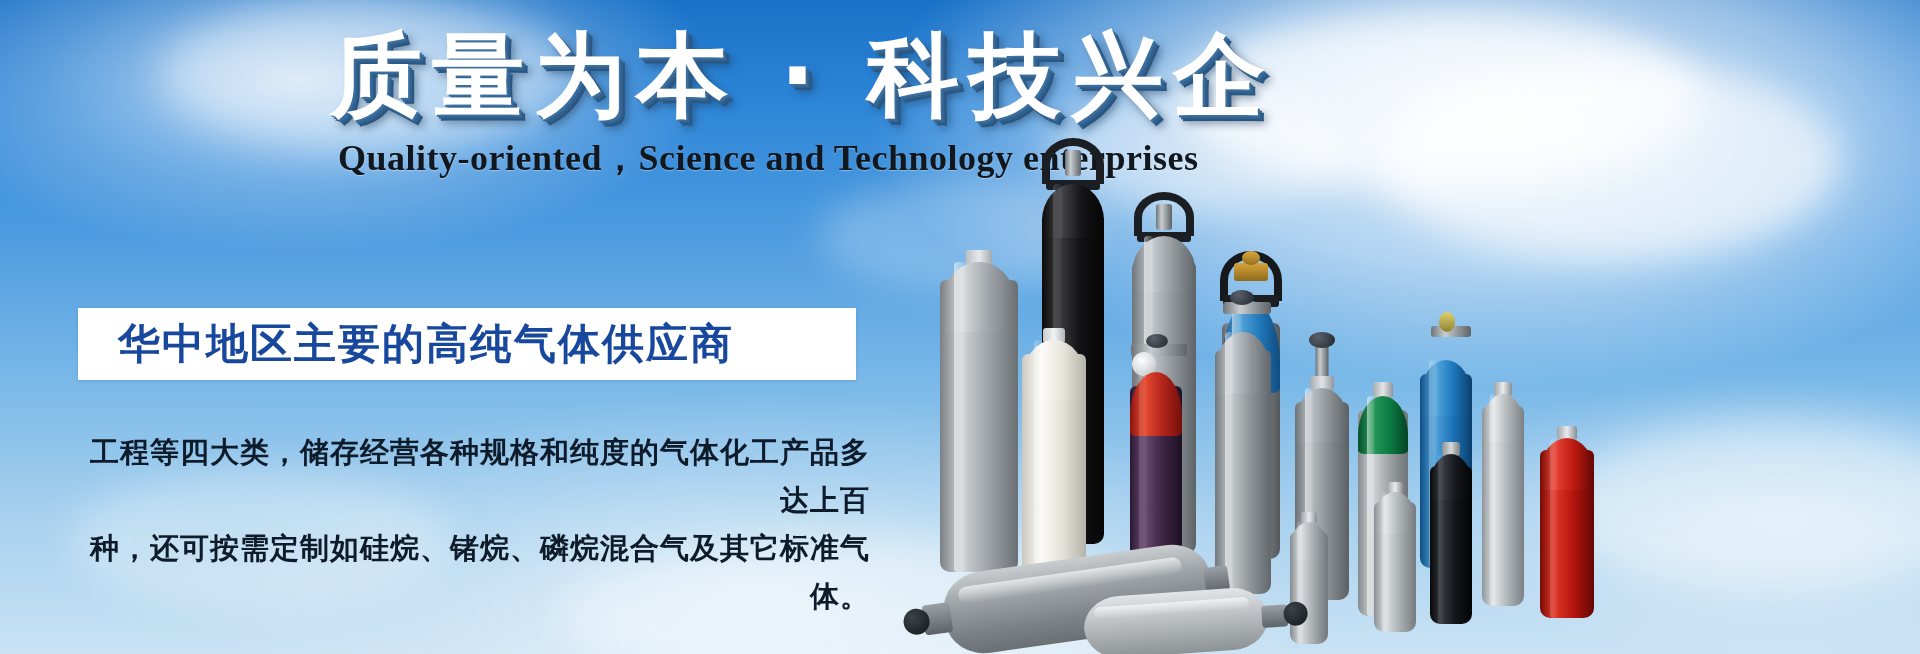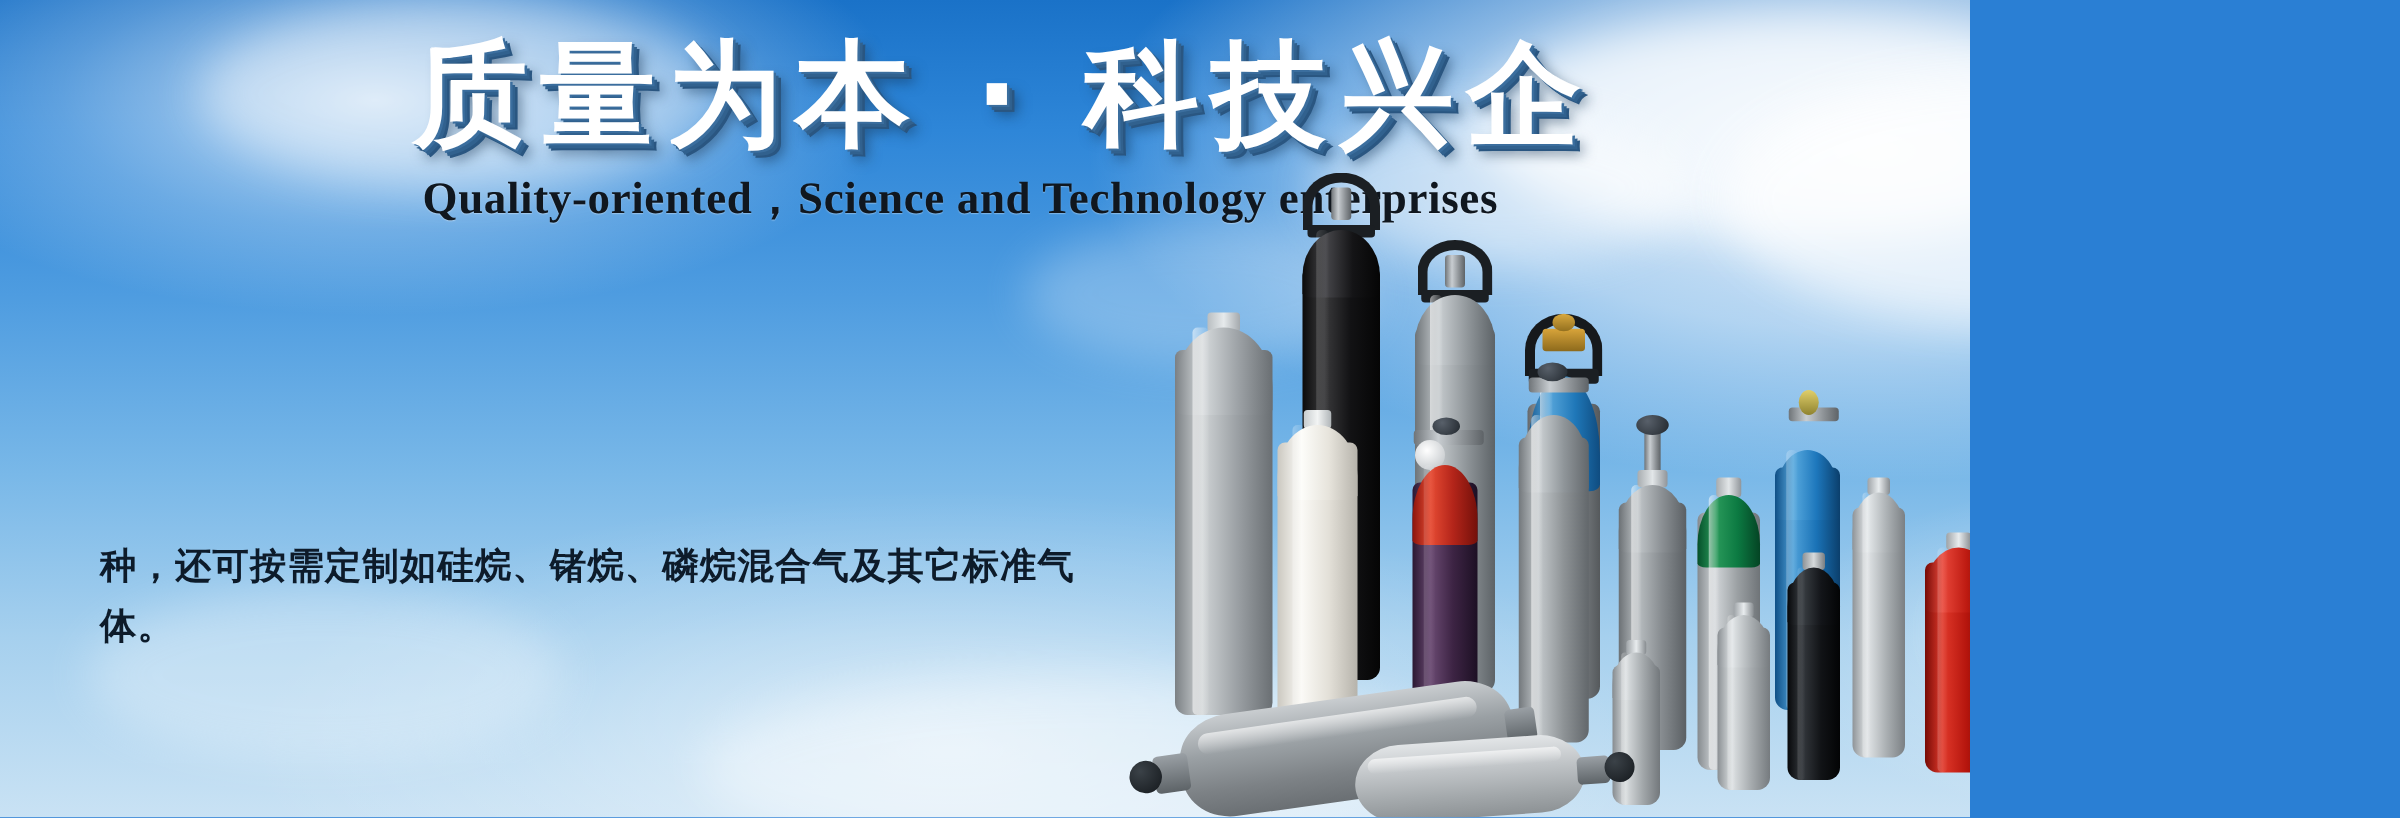--- a/index.html
+++ b/index.html
@@ -4,28 +4,29 @@
 <style>
   * { margin:0; padding:0; box-sizing:border-box; }
   html,body { width:1920px; height:654px; overflow:hidden; }
   body {
     font-family:"Liberation Sans", sans-serif;
     background:#2a7fd4;
   }
 
   .banner {
     position:relative;
-    width:1576px; height:654px;
+    width:1920px; height:654px;
     overflow:hidden;
     background:
       radial-gradient(ellipse 900px 380px at 1500px 120px, rgba(255,255,255,0.92) 0%, rgba(255,255,255,0.55) 38%, rgba(255,255,255,0.0) 70%),
       radial-gradient(ellipse 560px 230px at 300px 80px, rgba(255,255,255,0.75) 0%, rgba(255,255,255,0.25) 45%, rgba(255,255,255,0) 75%),
       radial-gradient(ellipse 700px 260px at 760px 600px, rgba(255,255,255,0.55) 0%, rgba(255,255,255,0.15) 50%, rgba(255,255,255,0) 80%),
       radial-gradient(ellipse 520px 200px at 1780px 520px, rgba(255,255,255,0.5) 0%, rgba(255,255,255,0) 72%),
       linear-gradient(180deg, #1a72c8 0%, #2e86d8 16%, #4e9ce0 36%, #79b8e8 58%, #a6d0ee 78%, #c9e2f4 100%);
+    text-align: right;
   }
 
   
   .cloud { position:absolute; border-radius:50%; background:rgba(255,255,255,0.72); filter:blur(18px); pointer-events:none; }
   .c1 { left:1180px; top:10px;  width:520px; height:180px; }
   .c2 { left:1380px; top:60px;  width:460px; height:200px; opacity:.85;}
   .c3 { left:1050px; top:90px;  width:300px; height:120px; opacity:.6;}
   .c4 { left:160px;  top:0px;   width:420px; height:150px; opacity:.55;}
   .c5 { left:560px;  top:540px; width:620px; height:150px; opacity:.5;}
   .c6 { left:1560px; top:420px; width:420px; height:170px; opacity:.55;}
@@ -171,22 +172,26 @@
   <div class="cloud c4"></div>
   <div class="cloud c5"></div>
   <div class="cloud c6"></div>
   <div class="cloud c7"></div>
   <div class="cloud c8"></div>
 
   <div class="headline">质量为本 · 科技兴企</div>
 
   <div class="subtitle">Quality-oriented，Science and Technology enterprises</div>
 
+  <div class="slogan-box">
+    <div class="slogan-text">华中地区主要的高纯气体供应商</div>
+  </div>
 
   <div class="paragraph">
+    <div><span>工程等四大类，储存经营各种规格和纯度的气体化工产品多达上百</span></div>
     <div><span>种，还可按需定制如硅烷、锗烷、磷烷混合气及其它标准气体。</span></div>
   </div>
 
   <div class="cylinders">
 
     <div class="cyl" style="left:112px; bottom:110px; width:62px; height:360px;">
       <div class="cage" style="top:-46px; width:62px; height:46px;"></div>
       <div class="cage-base" style="top:-4px; width:54px; height:10px;"></div>
       <div class="valve" style="top:-34px; width:16px; height:26px;"></div>
       <div class="body-tube" style="height:330px; background:linear-gradient(90deg,#0b0b0b,#3a3a3c 28%,#121214 62%,#050505);"></div>

